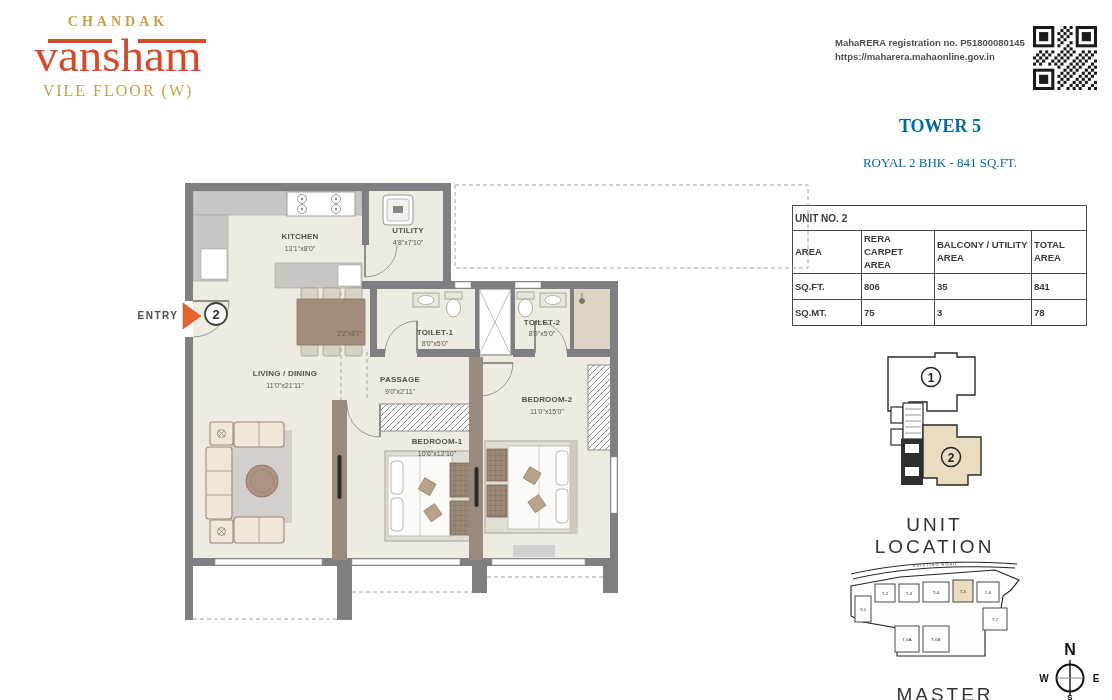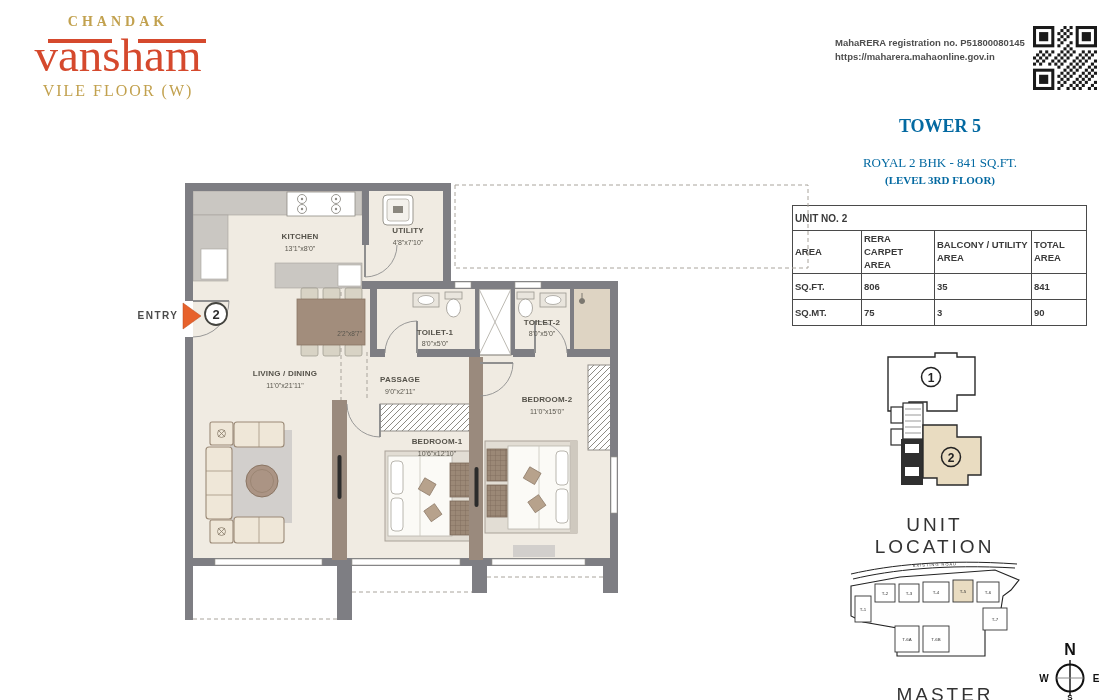--- a/index.html
+++ b/index.html
@@ -177,21 +177,20 @@
       <rect x="39" y="60" width="3" height="3"></rect>
       <rect x="45" y="60" width="3" height="3"></rect>
       <rect x="54" y="60" width="3" height="3"></rect>
       <rect x="60" y="60" width="3" height="3"></rect>
     </g>
 </svg>
 
 <div class="abs title-block">
   <div class="title-1">TOWER 5</div>
   <div class="title-2">ROYAL 2 BHK - 841 SQ.FT.</div>
-  <div class="title-3">(LEVEL 3RD FLOOR)</div>
 </div>
 
 <table class="abs area-table">
   <colgroup>
       <col style="width:69px">
       <col style="width:73px">
       <col style="width:97px">
       <col style="width:55px">
     </colgroup>
   <tbody>
@@ -207,21 +206,21 @@
   <tr>
     <td class="val">SQ.FT.</td>
     <td class="val">806</td>
     <td class="val">35</td>
     <td class="val">841</td>
   </tr>
   <tr>
     <td class="val">SQ.MT.</td>
     <td class="val">75</td>
     <td class="val">3</td>
-    <td class="val">90</td>
+    <td class="val">78</td>
   </tr>
 </tbody>
   </table>
 
 <svg class="abs" style="left:130px;top:175px;width:700px;height:475px" viewBox="0 0 700 475">
   <defs>
     <pattern id="hatch" width="6" height="6" patternUnits="userSpaceOnUse">
       <path d="M0,6 L6,0" stroke="#8e8b84" stroke-width="1"></path>
     </pattern>
     <pattern id="grid" width="5" height="5" patternUnits="userSpaceOnUse">

